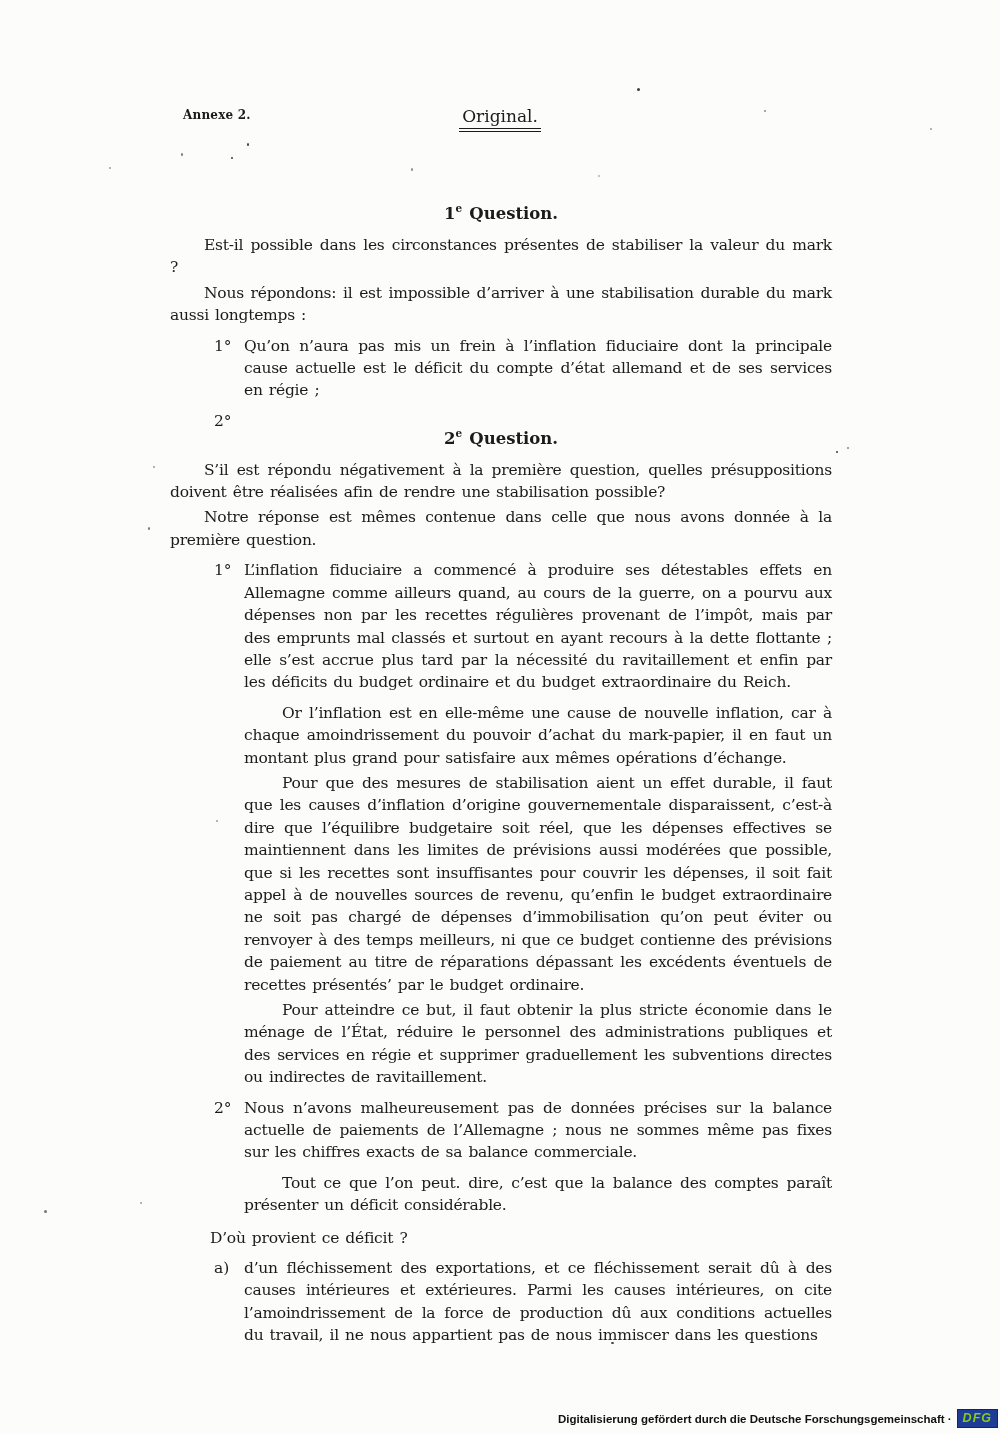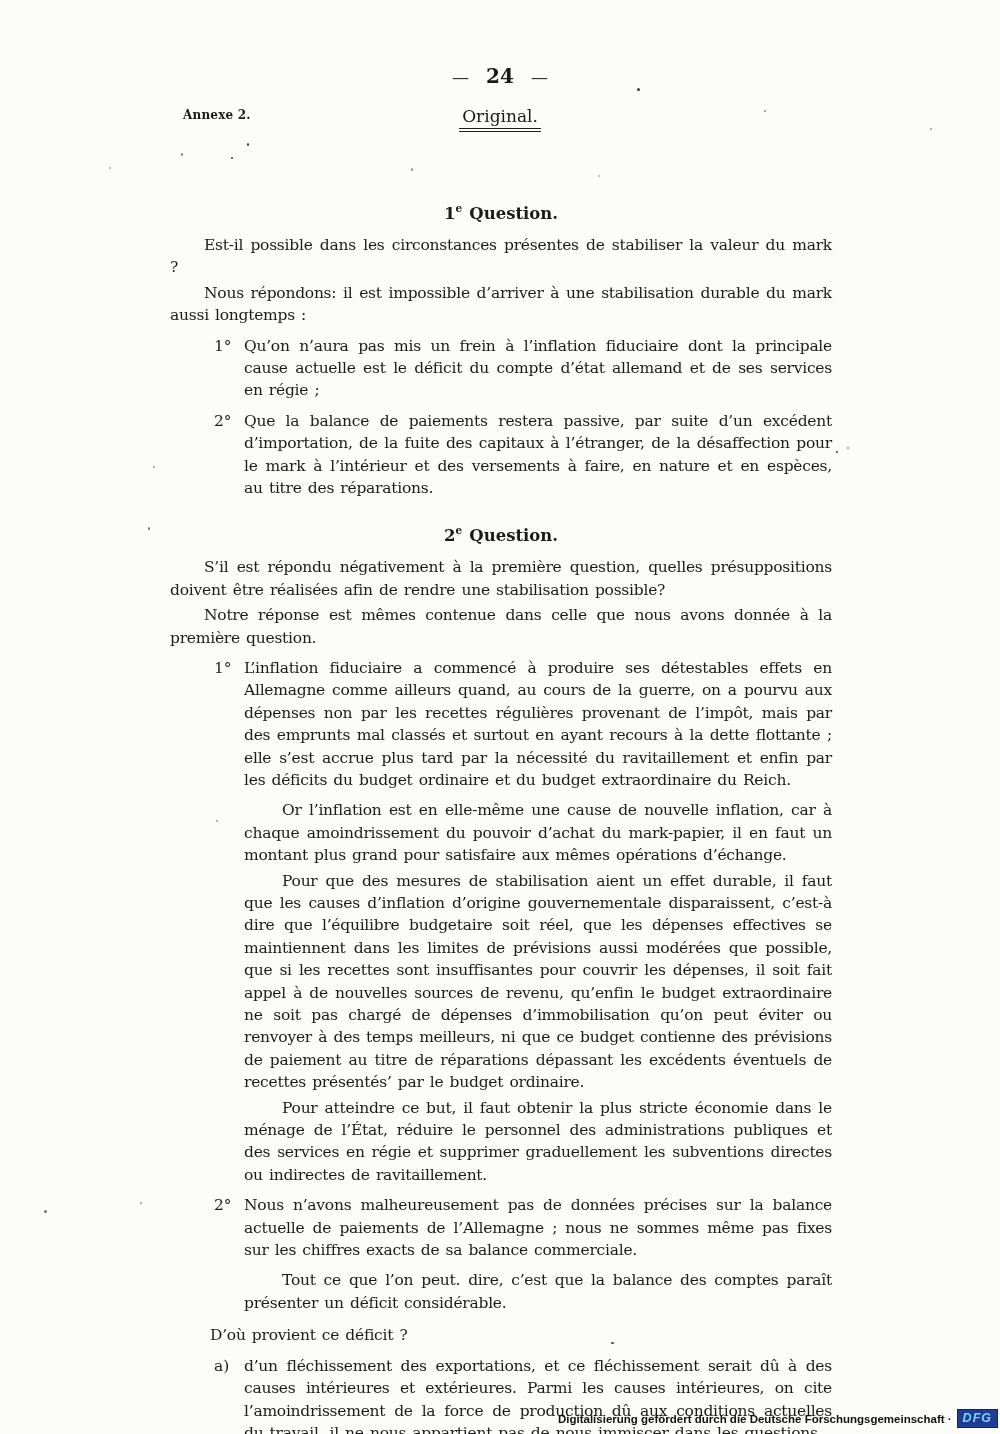--- a/index.html
+++ b/index.html
@@ -49,49 +49,46 @@
   .question { margin:10px 0 3px 40px; text-align:left; text-indent:0; }
   
   .footer {
     position:absolute; right:2px; bottom:6px;
     display:flex; align-items:center;
     font-family:"Liberation Sans", sans-serif;
     font-size:11.5px; font-weight:bold; color:#111;
   }
   .dfg-box {
     display:inline-block; margin-left:5px;
-    background:#1e3c96; color:#7dd3fc;
+    background:#1e3c96; color:#84cc16;
     border:1px solid #12265e;
     font-size:12.5px; font-style:italic; font-weight:bold;
     letter-spacing:1px; padding:1px 5px 2px;
   }
   
   .speck { position:absolute; background:#3c3c3c; border-radius:50%; }
 </style>
 </head>
 <body>
 
 <div class="page">
 
-  <div class="pgnum-row">
-    <span class="pgdash">—</span><span>24</span><span class="pgdash">—</span>
-  </div>
 
   <div class="annexe">Annexe 2.</div>
 
   <div class="original-wrap">
     <span class="original">Original.</span>
   </div>
 
   <div class="content">
       <div class="qheading"><span>1</span><sup>e</sup><span>&nbsp;Question.</span></div>
       <div class="para">Est-il possible dans les circonstances présentes de stabiliser la valeur du mark ?</div>
       <div class="para">Nous répondons: il est impossible d’arriver à une stabilisation durable du mark aussi longtemps :</div>
       <div class="item"><span class="marker">1°</span><span class="itext">Qu’on n’aura pas mis un frein à l’inflation fiduciaire dont la principale cause actuelle est le déficit du compte d’état allemand et de ses services en régie ;</span></div>
-      <div class="item"><span class="marker">2°</span><span class="itext">Que la balance de paiements restera passive, par suite d’un excédent d’importation, de la fuite des capitaux à l’étranger, de la désaffection pour le mark à l’intérieur et des versements à faire, en nature et en espèces, au titre des réparations.</span></div>
+      <div class="item"><span class="marker">2°</span></div>
       <div class="qheading"><span>2</span><sup>e</sup><span>&nbsp;Question.</span></div>
       <div class="para">S’il est répondu négativement à la première question, quelles présuppositions doivent être réalisées afin de rendre une stabilisation possible?</div>
       <div class="para">Notre réponse est mêmes contenue dans celle que nous avons donnée à la première question.</div>
       <div class="item"><span class="marker">1°</span><span class="itext">L’inflation fiduciaire a commencé à produire ses détestables effets en Allemagne comme ailleurs quand, au cours de la guerre, on a pourvu aux dépenses non par les recettes régulières provenant de l’impôt, mais par des emprunts mal classés et surtout en ayant recours à la dette flottante ; elle s’est accrue plus tard par la nécessité du ravitaillement et enfin par les déficits du budget ordinaire et du budget extraordinaire du Reich.</span></div>
       <div class="item-para">Or l’inflation est en elle-même une cause de nouvelle inflation, car à chaque amoindrissement du pouvoir d’achat du mark-papier, il en faut un montant plus grand pour satisfaire aux mêmes opérations d’échange.</div>
       <div class="item-para">Pour que des mesures de stabilisation aient un effet durable, il faut que les causes d’inflation d’origine gouvernementale disparaissent, c’est-à dire que l’équilibre budgetaire soit réel, que les dépenses effectives se maintiennent dans les limites de prévisions aussi modérées que possible, que si les recettes sont insuffisantes pour couvrir les dépenses, il soit fait appel à de nouvelles sources de revenu, qu’enfin le budget extraordinaire ne soit pas chargé de dépenses d’immobilisation qu’on peut éviter ou renvoyer à des temps meilleurs, ni que ce budget contienne des prévisions de paiement au titre de réparations dépassant les excédents éventuels de recettes présentés’ par le budget ordinaire.</div>
       <div class="item-para">Pour atteindre ce but, il faut obtenir la plus stricte économie dans le ménage de l’État, réduire le personnel des administrations publiques et des services en régie et supprimer graduellement les subventions directes ou indirectes de ravitaillement.</div>
       <div class="item"><span class="marker">2°</span><span class="itext">Nous n’avons malheureusement pas de données précises sur la balance actuelle de paiements de l’Allemagne ; nous ne sommes même pas fixes sur les chiffres exacts de sa balance commerciale.</span></div>
       <div class="item-para">Tout ce que l’on peut. dire, c’est que la balance des comptes paraît présenter un déficit considérable.</div>
       <div class="question">D’où provient ce déficit ?</div>

